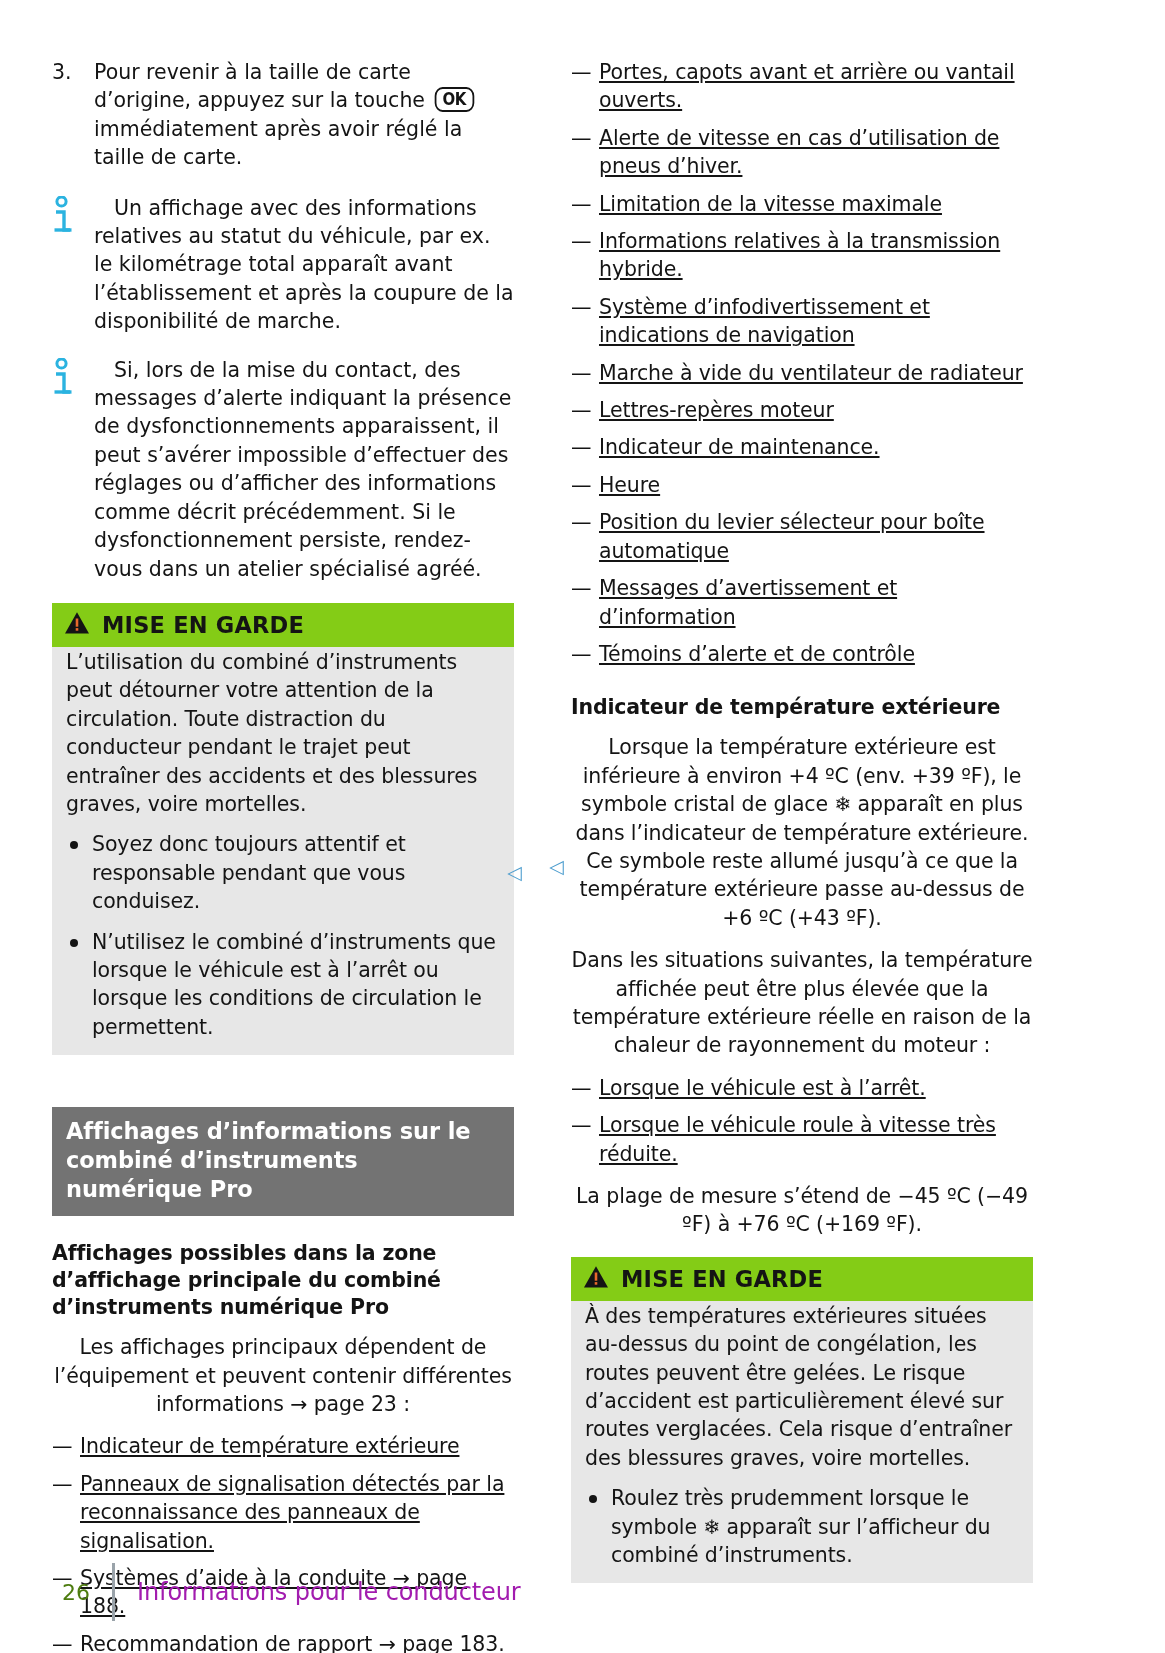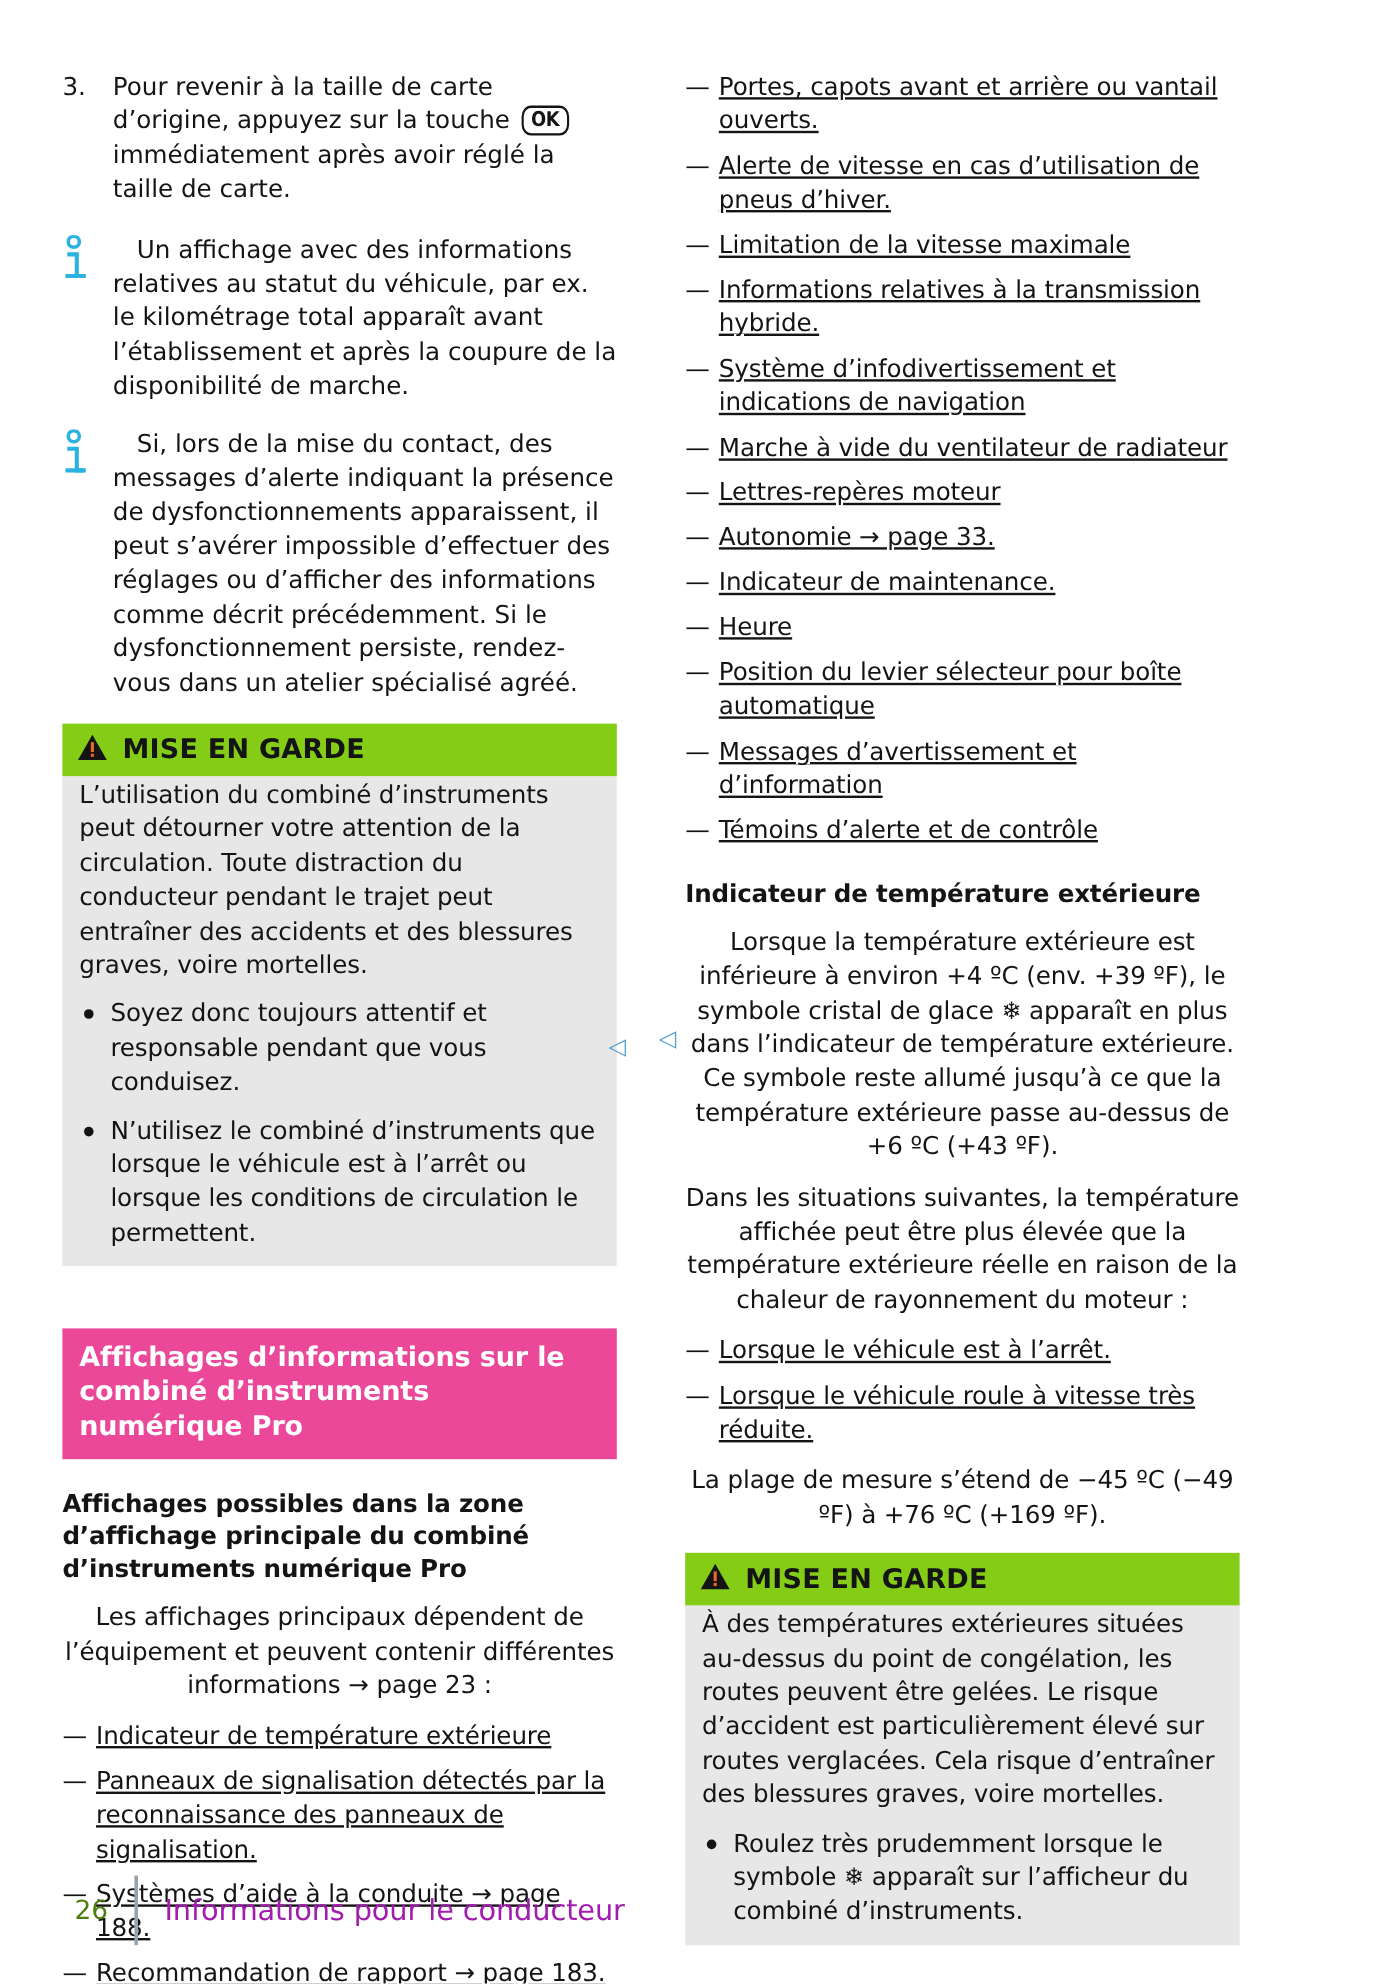--- a/index.html
+++ b/index.html
@@ -160,21 +160,21 @@
     content: "\2014";
     position: absolute;
     left: 0;
     top: 0;
     font-size: 20.5px;
     line-height: 28.4px;
   }
 
   
   .sec-heading {
-    background: #ec4899;
+    background: #737373;
     color: #ffffff;
     font-weight: 800;
     font-size: 22.5px;
     line-height: 29px;
     letter-spacing: -0.1px;
     padding: 10px 14px 12px 14px;
     margin: 52px 0 24px 0;
   }
 
   
@@ -303,21 +303,20 @@
     <div class="col">
 
       <ul class="dashlist">
         <li>Portes, capots avant et arrière ou vantail ouverts.</li>
         <li>Alerte de vitesse en cas d’utilisation de pneus d’hiver.</li>
         <li>Limitation de la vitesse maximale</li>
         <li>Informations relatives à la transmission hybride.</li>
         <li>Système d’infodivertissement et indications de navigation</li>
         <li>Marche à vide du ventilateur de radiateur</li>
         <li>Lettres-repères moteur</li>
-        <li>Autonomie → page 33.</li>
         <li>Indicateur de maintenance.</li>
         <li>Heure</li>
         <li>Position du levier sélecteur pour boîte automatique</li>
         <li>Messages d’avertissement et d’information</li>
         <li>Témoins d’alerte et de contrôle</li>
       </ul>
 
       <div class="subhead spaced">Indicateur de température extérieure</div>
 
       <p class="para"><span>Lorsque la température extérieure est inférieure à environ +4 ºC (env. +39 ºF), le symbole cristal de glace </span><span class="snow">❄</span><span> apparaît en plus dans l’indicateur de température extérieure. Ce symbole reste allumé jusqu’à ce que la température extérieure passe au-dessus de +6 ºC (+43 ºF).</span></p>

